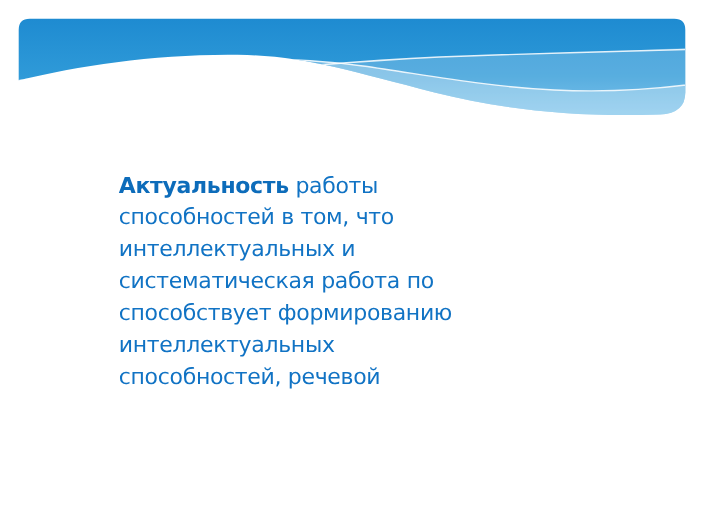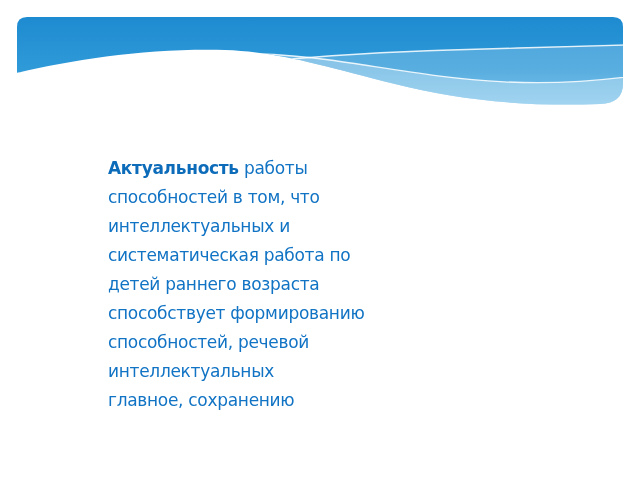--- a/index.html
+++ b/index.html
@@ -22,21 +22,21 @@
     width: 640px;
     height: 130px;
     display: block;
   }
   .textblock {
     position: absolute;
     top: 154px;
     left: 108px;
     width: 440px;
     color: #1173c4;
-    font-size: 17px;
+    font-size: 20px;
     line-height: 29px;
     letter-spacing: -0.3px;
   }
   .textblock .line {
     white-space: nowrap;
   }
   .lead-bold {
     font-weight: bold;
     color: #0d6cba;
   }
@@ -80,20 +80,18 @@
       <path d="M -10,78 C 120,55 230,46 330,60 C 430,74 520,96 660,72" fill="none" stroke="#ffffff" stroke-width="1.3" opacity="0.85"></path>
       <path d="M -10,92 C 150,72 300,54 450,50 C 520,48 580,46 660,44" fill="none" stroke="#ffffff" stroke-width="1.3" opacity="0.85"></path>
     </g>
   </svg>
 
   <div class="textblock">
     <div class="line"><span class="lead-bold">Актуальность</span><span> работы</span></div>
     <div class="line">способностей в том, что</div>
     <div class="line">интеллектуальных и</div>
     <div class="line">систематическая работа по</div>
-    <div class="line">детей раннего возраста</div>
     <div class="line">способствует формированию</div>
+    <div class="line">интеллектуальных</div>
     <div class="line">способностей, речевой</div>
-    <div class="line">интеллектуальных</div>
-    <div class="line">главное, сохранению</div>
   </div>
 
 </div>
 
 </body></html>

